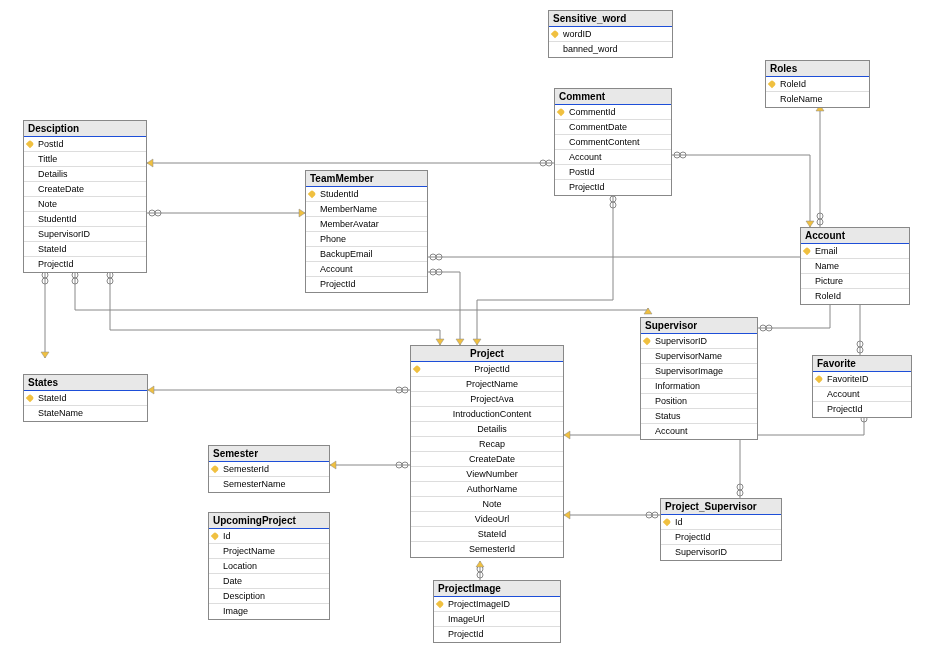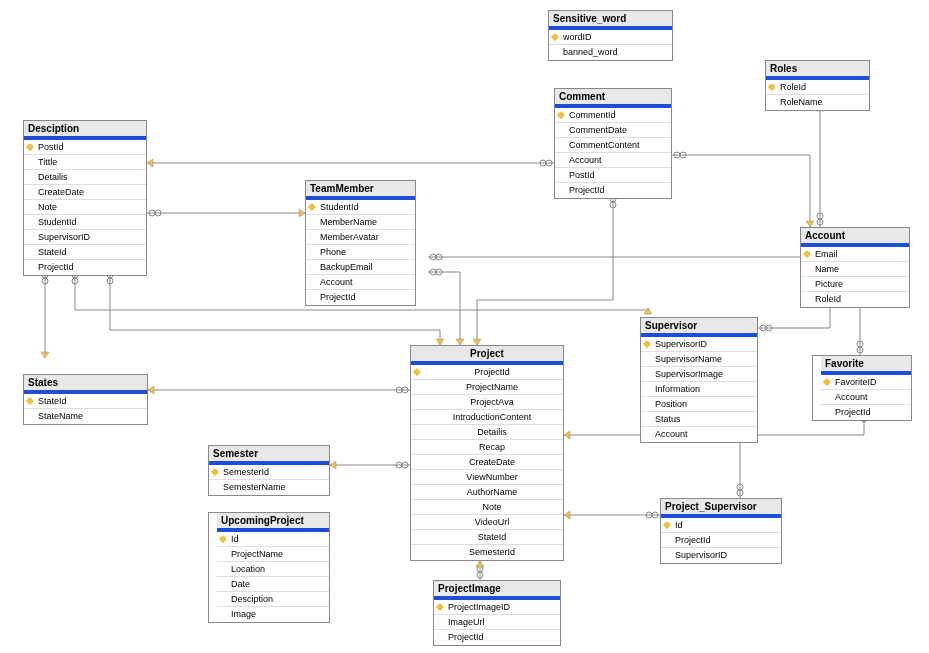--- a/index.html
+++ b/index.html
@@ -1,18 +1,18 @@
 <!DOCTYPE html>
 <html><head>
 <meta charset="utf-8">
 <style>
   * { box-sizing: border-box; }
   body { margin: 0; font-family: Arial, sans-serif; font-size: 10px; color: #000; background: #fff; width: 929px; height: 653px; position: relative; }
   .table { position: absolute; border: 1px solid #888; background: #fff; }
-  .table-title { background: #e8e8e8; border-bottom: 4px solid #1d4ed8; padding: 2px 4px; font-weight: bold; font-size: 10px; }
+  .table-title { background: #e8e8e8; border-bottom: 1px solid #1d4ed8; padding: 2px 4px; font-weight: bold; font-size: 10px; }
   .table-row { border-bottom: 1px solid #ddd; padding: 2px 4px 2px 14px; font-size: 9px; position: relative; height: 15px; line-height: 11px; }
   .table-row:last-child { border-bottom: none; }
   .table-row.pk::before { content: ''; position: absolute; left: 3px; top: 4px; width: 6px; height: 6px; background: #f0c040; border-radius: 2px 2px 0 0; transform: rotate(45deg); }
   svg { position: absolute; top: 0; left: 0; width: 929px; height: 653px; pointer-events: none; z-index: 0; }
   .table { z-index: 1; }
   line { stroke: #888; stroke-width: 1; }
   .crow { stroke: #888; stroke-width: 1; fill: none; }
   .arrow { fill: #f0c040; stroke: #888; stroke-width: 0.5; }
 </style>
 </head>
@@ -150,21 +150,21 @@
   <div class="table-row">Tittle</div>
   <div class="table-row">Detailis</div>
   <div class="table-row">CreateDate</div>
   <div class="table-row">Note</div>
   <div class="table-row">StudentId</div>
   <div class="table-row">SupervisorID</div>
   <div class="table-row">StateId</div>
   <div class="table-row">ProjectId</div>
 </div>
 
-<div class="table" style="left:305px; top:180px; width:111px;">
+<div class="table" style="left:305px; top:170px; width:123px;">
   <div class="table-title">TeamMember</div>
   <div class="table-row pk">StudentId</div>
   <div class="table-row">MemberName</div>
   <div class="table-row">MemberAvatar</div>
   <div class="table-row">Phone</div>
   <div class="table-row">BackupEmail</div>
   <div class="table-row">Account</div>
   <div class="table-row">ProjectId</div>
 </div>
 
@@ -203,34 +203,34 @@
   <div class="table-row">Recap</div>
   <div class="table-row">CreateDate</div>
   <div class="table-row">ViewNumber</div>
   <div class="table-row">AuthorName</div>
   <div class="table-row">Note</div>
   <div class="table-row">VideoUrl</div>
   <div class="table-row">StateId</div>
   <div class="table-row">SemesterId</div>
 </div>
 
-<div class="table" style="left:812px; top:355px; width:100px;padding-left:8px;">
+<div class="table" style="left:812px; top:355px; width:100px;">
   <div class="table-title">Favorite</div>
   <div class="table-row pk">FavoriteID</div>
   <div class="table-row">Account</div>
   <div class="table-row">ProjectId</div>
 </div>
 
 <div class="table" style="left:208px; top:445px; width:122px;">
   <div class="table-title">Semester</div>
   <div class="table-row pk">SemesterId</div>
   <div class="table-row">SemesterName</div>
 </div>
 
-<div class="table" style="left:208px; top:512px; width:122px;padding-left:8px;">
+<div class="table" style="left:208px; top:512px; width:122px;">
   <div class="table-title">UpcomingProject</div>
   <div class="table-row pk">Id</div>
   <div class="table-row">ProjectName</div>
   <div class="table-row">Location</div>
   <div class="table-row">Date</div>
   <div class="table-row">Desciption</div>
   <div class="table-row">Image</div>
 </div>
 
 <div class="table" style="left:660px; top:498px; width:122px;">

